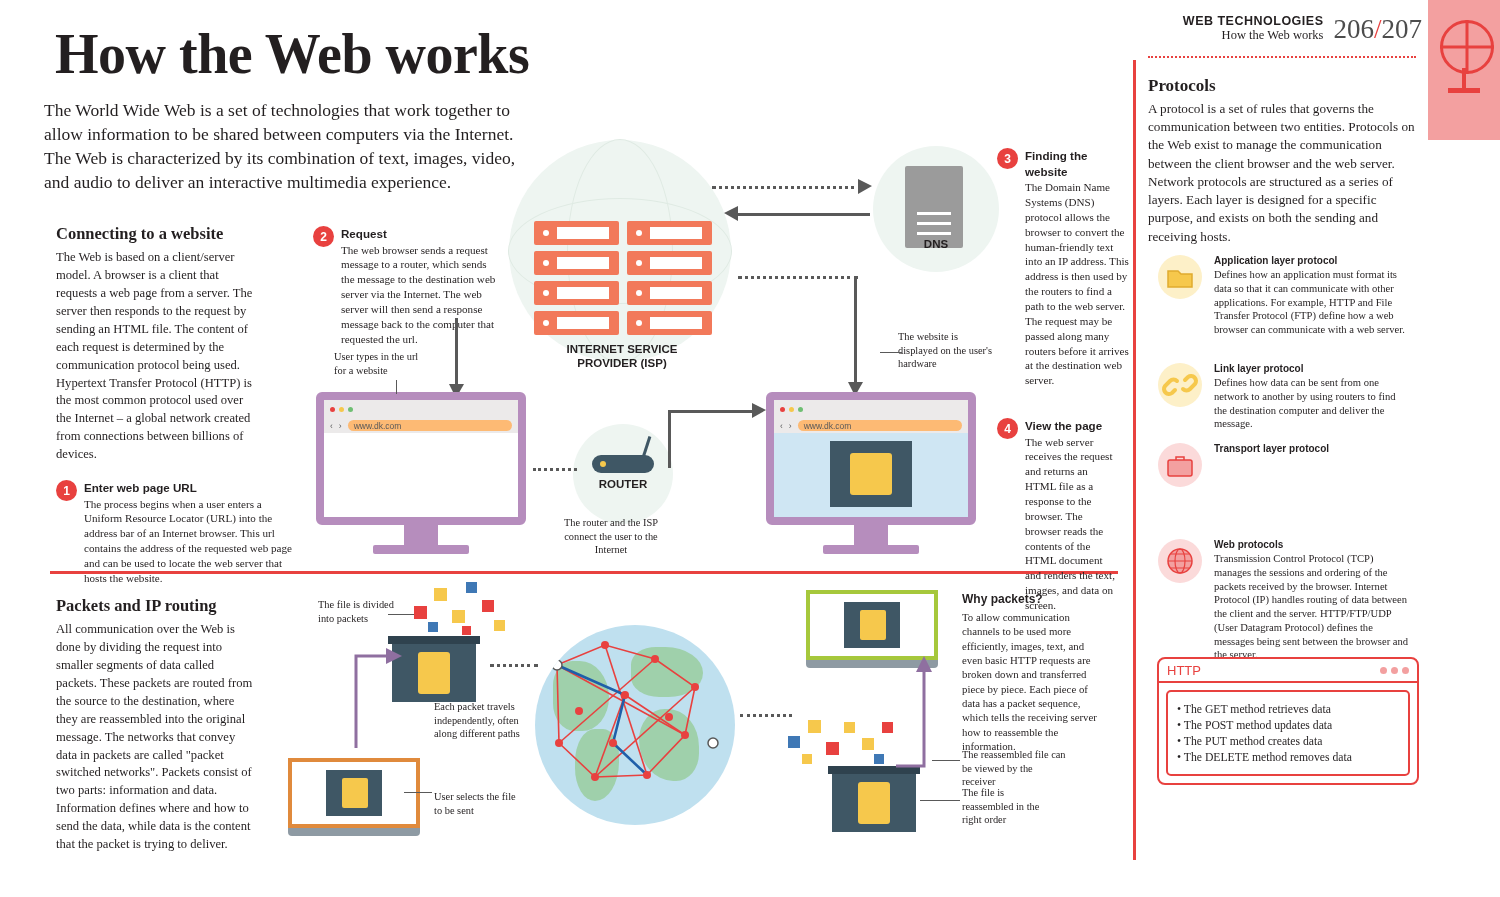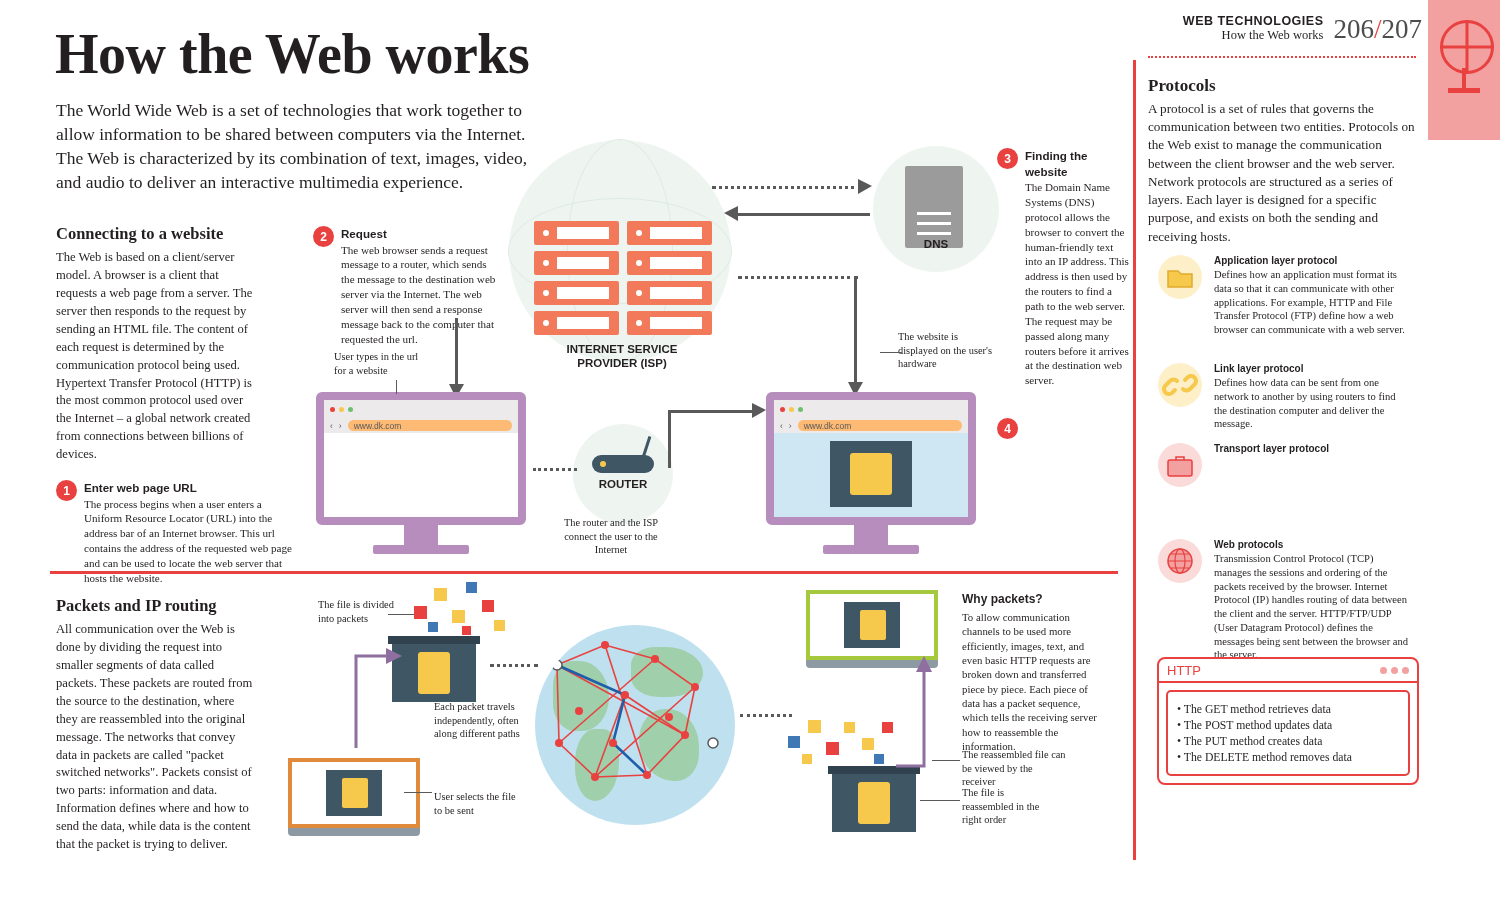--- a/index.html
+++ b/index.html
@@ -45,21 +45,21 @@
   }
   .corner .stem{position:absolute;left:34px;top:68px;width:4px;height:22px;background:#e8413f;}
   .corner .base{position:absolute;left:20px;top:88px;width:32px;height:5px;background:#e8413f;}
 
   
   h1.title{
     position:absolute;left:55px;top:22px;margin:0;
     font-family:"Liberation Serif",serif;font-weight:bold;font-size:56px;letter-spacing:-.5px;
   }
   .intro{
-    position:absolute;left:56px;top:98px;width:500px;
+    position:absolute;left:44px;top:98px;width:500px;
     font-size:17.5px;line-height:1.38;
   }
   .h2{
     font-family:"Liberation Serif",serif;font-weight:bold;font-size:16.5px;margin:0 0 4px 0;
   }
   .col-left{position:absolute;left:56px;top:222px;width:205px;font-size:12.6px;line-height:1.42;}
 
   
   .num{
     width:21px;height:21px;border-radius:50%;background:#e8413f;color:#fff;
@@ -221,20 +221,24 @@
   <div class="callout" id="c3">
     <div class="num">3</div>
     <div class="body">
       <div class="ctitle">Finding the website</div>
       <div>The Domain Name Systems (DNS) protocol allows the browser to convert the human-friendly text into an IP address. This address is then used by the routers to find a path to the web server. The request may be passed along many routers before it arrives at the destination web server.</div>
     </div>
   </div>
 
   <div class="callout" id="c4">
     <div class="num">4</div>
+    <div class="body">
+      <div class="ctitle">View the page</div>
+      <div>The web server receives the request and returns an HTML file as a response to the browser. The browser reads the contents of the HTML document and renders the text, images, and data on screen.</div>
+    </div>
   </div>
 
   <div class="isp-circle">
     <div class="g1"></div>
     <div class="g2"></div>
   </div>
   <div class="rack">
     <div class="split">
       <div class="unit">
           <span class="dot"></span>

